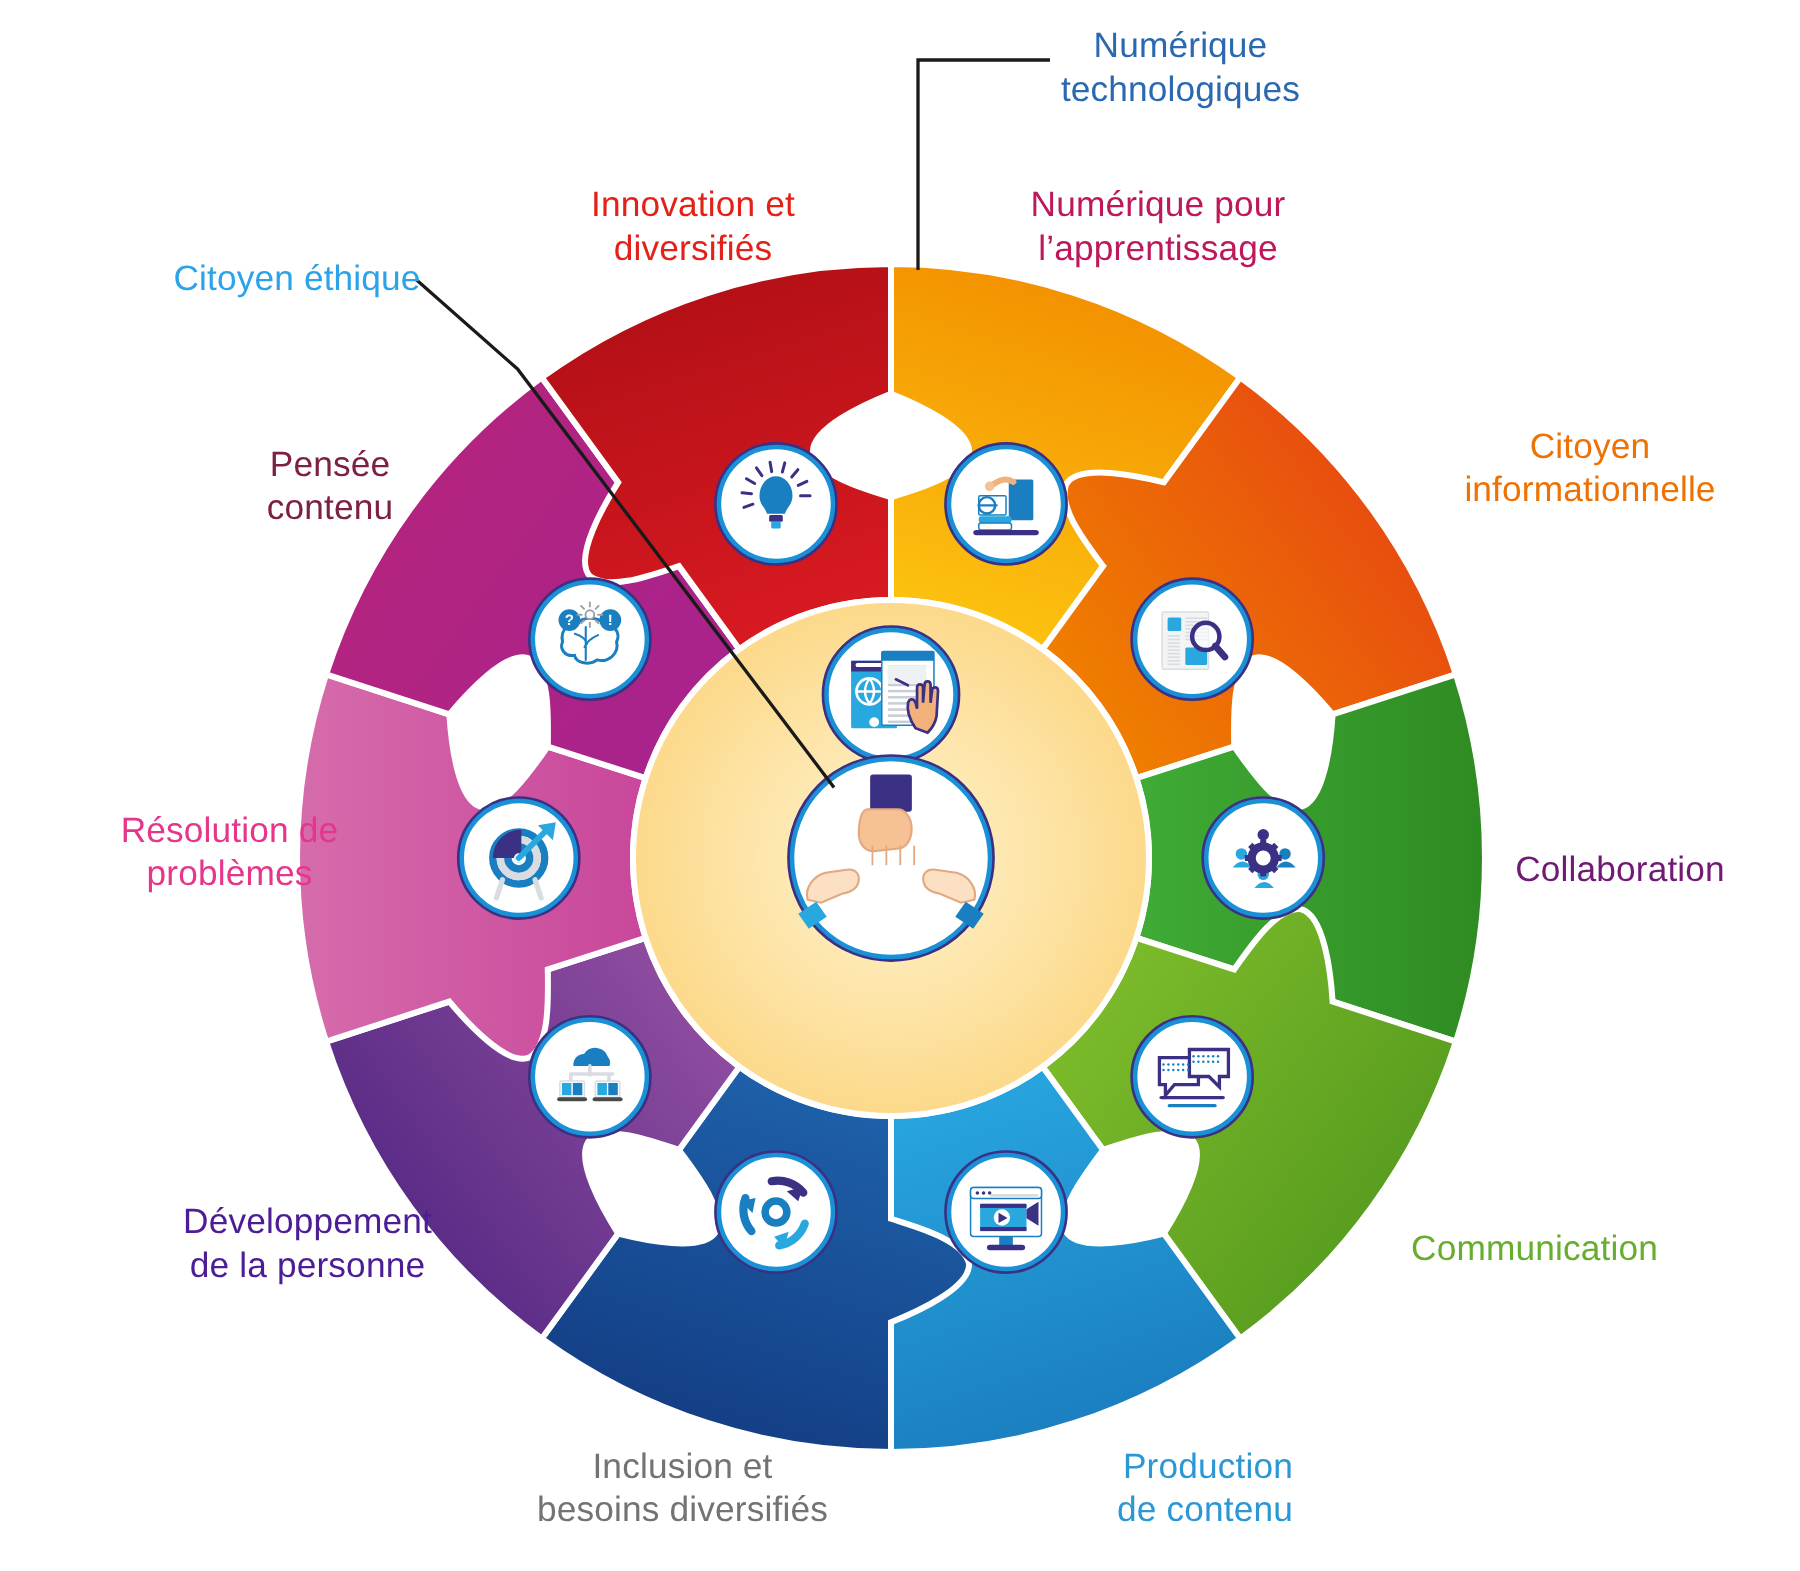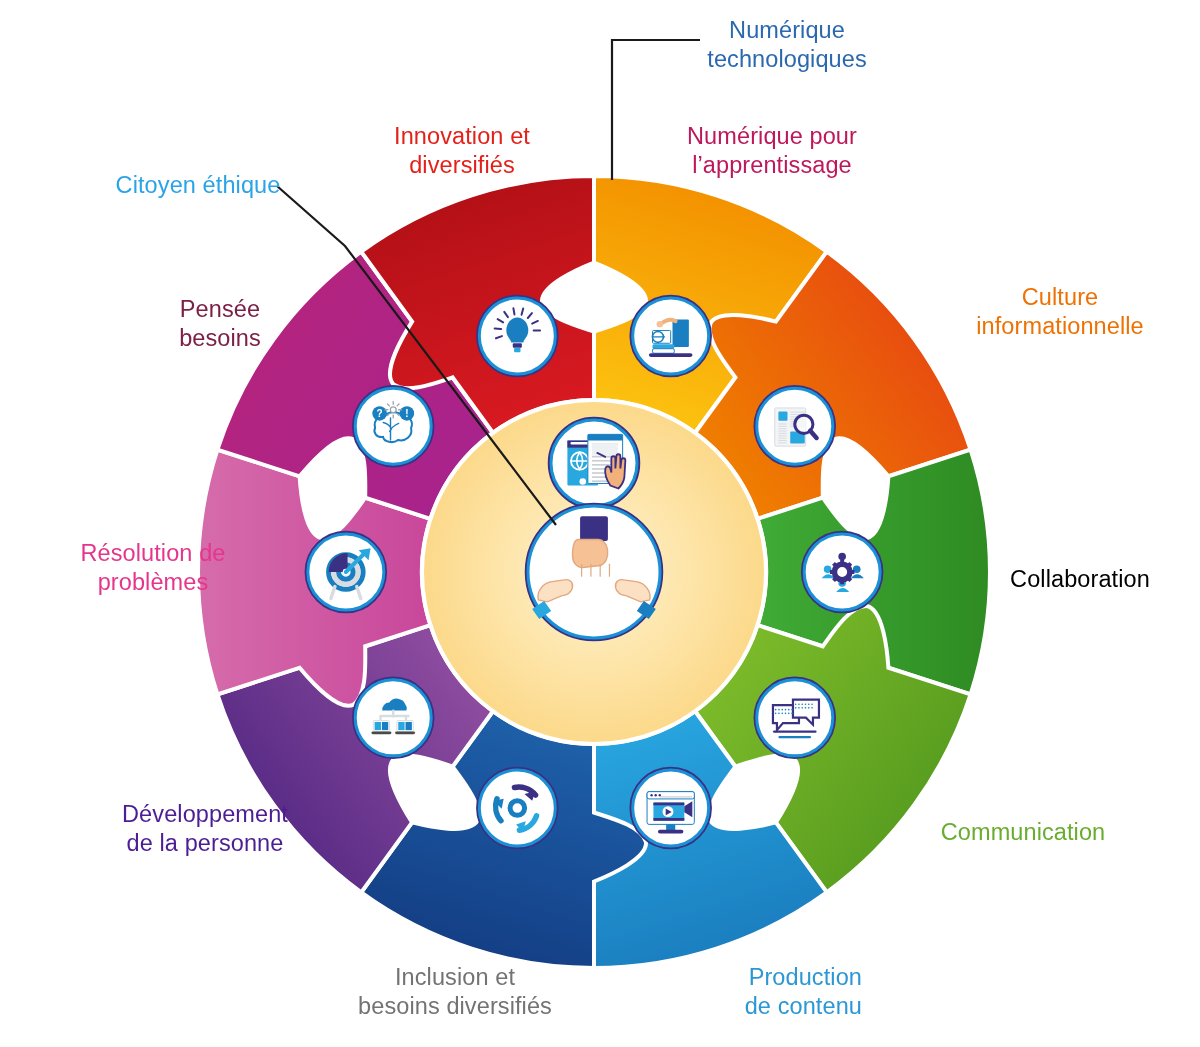--- a/index.html
+++ b/index.html
@@ -322,33 +322,33 @@
           <path d="M 521.5495634139543 314.7252104860099 L 523.1965937009703 308.5784097732613" fill="none" stroke="#3b3184" stroke-width="2" stroke-linecap="round"></path>
           <path d="M 527.8326853798746 317.99599675606595 L 531.9231519869708 313.12116848167244" fill="none" stroke="#3b3184" stroke-width="2" stroke-linecap="round"></path>
           <path d="M 532.1448337365127 323.6156979058923 L 537.912246926746 320.9263089675424" fill="none" stroke="#3b3184" stroke-width="2" stroke-linecap="round"></path>
           <path d="M 533.6779790395494 330.53126946164923 L 540.0416154031858 330.53126946164923" fill="none" stroke="#3b3184" stroke-width="2" stroke-linecap="round"></path>
         </g>
       </g>
   </svg>
   <div id="labels-layer">
       <div class="lbl" style="left: 672px; top: 122px; width: 200px; color: #be185d;">Numérique pour
 l’apprentissage</div>
-      <div class="lbl" style="left: 955px; top: 283px; width: 210px; color: rgb(238, 114, 3);">Culture
+      <div class="lbl" style="left: 955px; top: 283px; width: 210px; color: rgb(238, 114, 3);">Citoyen
 informationnelle</div>
-      <div class="lbl" style="left: 980px; top: 565px; width: 200px; color: #000000;">Collaboration</div>
+      <div class="lbl" style="left: 980px; top: 565px; width: 200px; color: #701a75;">Collaboration</div>
       <div class="lbl" style="left: 918px; top: 818px; width: 210px; color: rgb(104, 173, 46);">Communication</div>
       <div class="lbl" style="left: 662px; top: 963px; width: 200px; color: rgb(43, 151, 212); text-align: right;">Production
 de contenu</div>
       <div class="lbl" style="left: 345px; top: 963px; width: 220px; color: #737373;">Inclusion et
 besoins diversifiés</div>
       <div class="lbl" style="left: 95px; top: 800px; width: 220px; color: #4c1d95;">Développement
 de la personne</div>
       <div class="lbl" style="left: 48px; top: 539px; width: 210px; color: rgb(229, 54, 139);">Résolution de
 problèmes</div>
       <div class="lbl" style="left: 130px; top: 295px; width: 180px; color: rgb(125, 32, 70);">Pensée
-besoins</div>
+contenu</div>
       <div class="lbl" style="left: 362px; top: 122px; width: 200px; color: rgb(227, 33, 25);">Innovation et
 diversifiés</div>
       <div class="lbl" style="left: 692px; top: 16px; width: 190px; color: rgb(42, 105, 176);">Numérique
 technologiques</div>
       <div class="lbl" style="left: 108px; top: 171px; width: 180px; color: rgb(42, 163, 232);">Citoyen éthique</div>
     </div>
 </div>
 
 </body></html>

